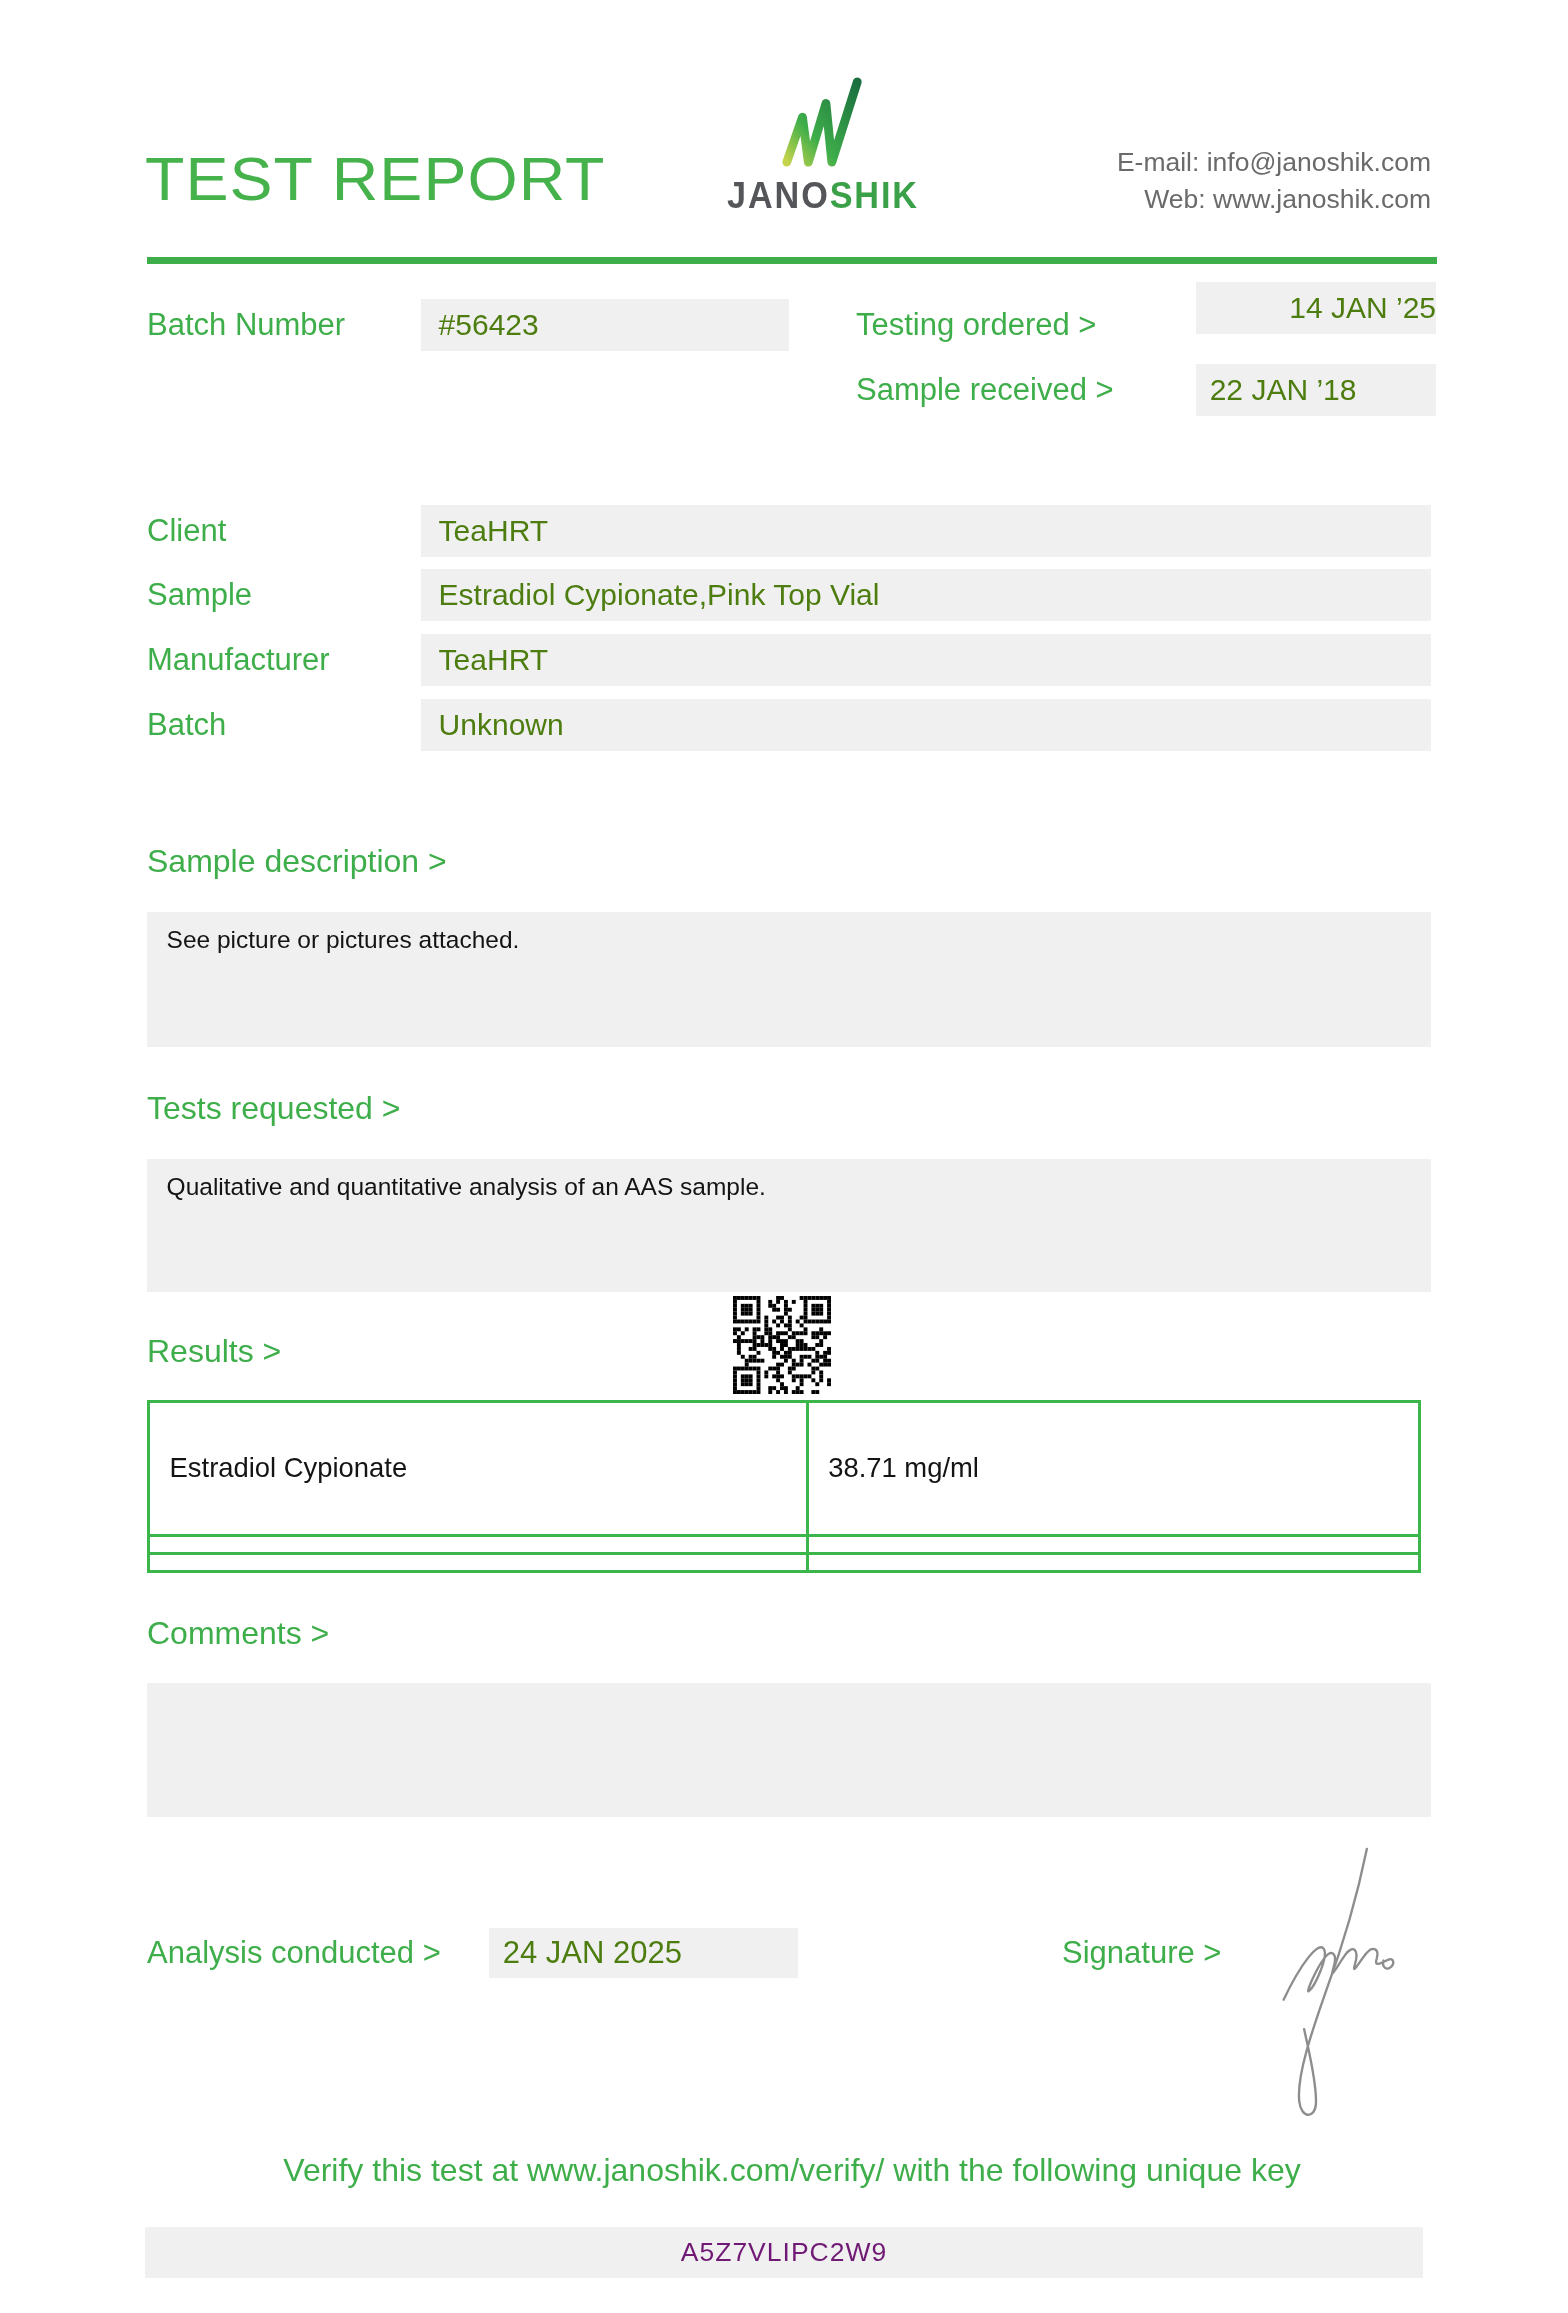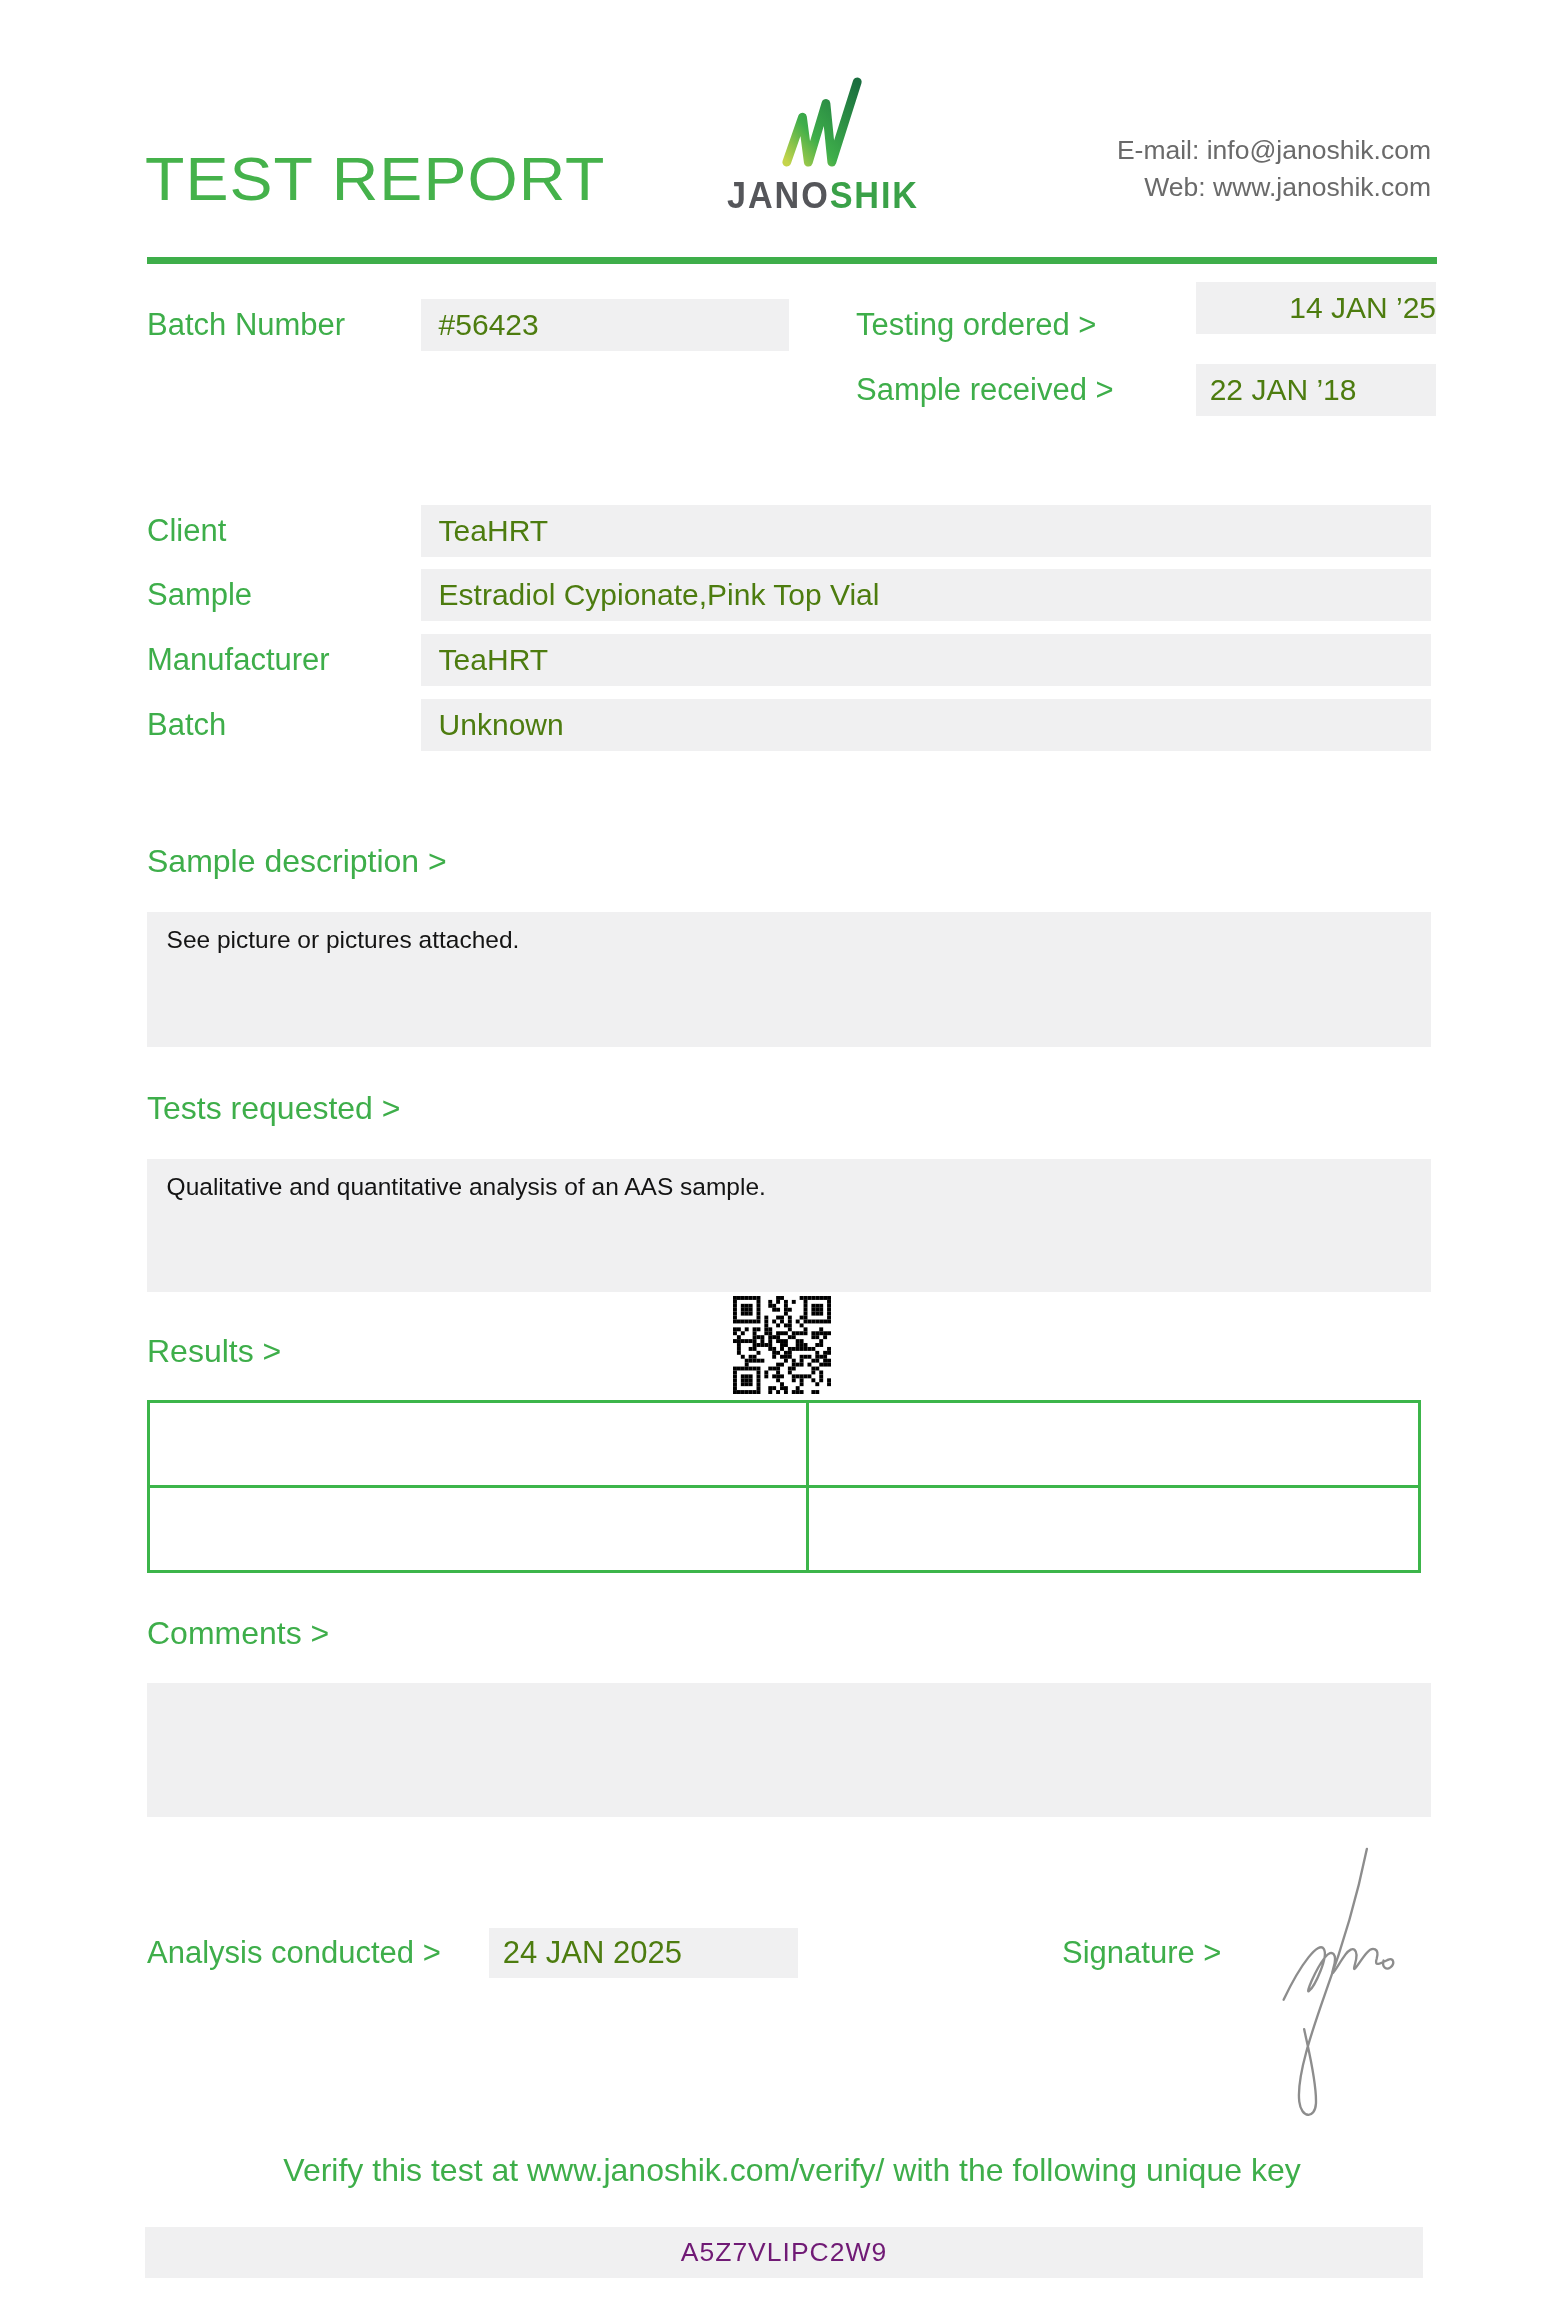--- a/index.html
+++ b/index.html
@@ -3,21 +3,21 @@
 <meta charset="utf-8">
 <style>
   html,body{margin:0;padding:0;background:#ffffff;}
   body{width:1568px;height:2313px;position:relative;font-family:"Liberation Sans",sans-serif;color:#161616;}
   .abs{position:absolute;}
   .title{left:145px;top:143px;font-size:62px;letter-spacing:1px;transform:scaleX(1.04);transform-origin:left;color:#45b24b;font-weight:500;}
   .logo{left:720px;top:76px;width:206px;text-align:center;}
   .logo-word{font-size:36px;font-weight:700;letter-spacing:2px;transform:scaleX(0.95);transform-origin:center;margin-top:2px;}
   .logo-word .dark{color:#55565a;}
   .logo-word .grn{color:#3aa148;}
-  .contact{right:137px;top:132px;text-align:right;font-size:26.5px;line-height:37px;color:#6a6a6a;}
+  .contact{right:137px;top:144px;text-align:right;font-size:26.5px;line-height:37px;color:#6a6a6a;}
   .rule{left:147px;top:257px;width:1290px;height:6.9px;background:#3eae4a;}
   .lbl{font-size:31px;color:#3eae4a;}
   .valbox{background:#f0f0f1;color:#4d7c0f;font-size:30px;}
   .rowline{line-height:52px;height:52px;}
   .fieldlbl{left:147px;}
   .fieldbox{left:421px;width:1010px;padding-left:17.6px;box-sizing:border-box;}
   .datebox{left:1196px;width:240px;padding-left:13.7px;box-sizing:border-box;}
   .datelbl{left:856px;}
   .sechead{left:147px;font-size:32px;color:#3eae4a;}
   .bigbox{left:147px;width:1284px;background:#f0f0f1;box-sizing:border-box;padding:13.7px 19.6px;font-size:24.5px;color:#141414;}
@@ -386,20 +386,24 @@
     <rect x="60" y="96" width="4" height="4" fill="#000"></rect>
     <rect x="64" y="96" width="4" height="4" fill="#000"></rect>
     <rect x="68" y="96" width="4" height="4" fill="#000"></rect>
     <rect x="80" y="96" width="4" height="4" fill="#000"></rect>
     <rect x="84" y="96" width="4" height="4" fill="#000"></rect>
   </svg>
 <div class="abs sechead" style="top:1333px;">Results &gt;</div>
 
 <table class="results">
   <tbody>
+      <tr>
+    <td class="c1">Estradiol Cypionate</td>
+    <td>38.71 mg/ml</td>
+  </tr>
   <tr>
     <td class="c1"></td>
     <td></td>
   </tr>
   <tr>
     <td class="c1"></td>
     <td></td>
   </tr>
 </tbody>
   </table>

